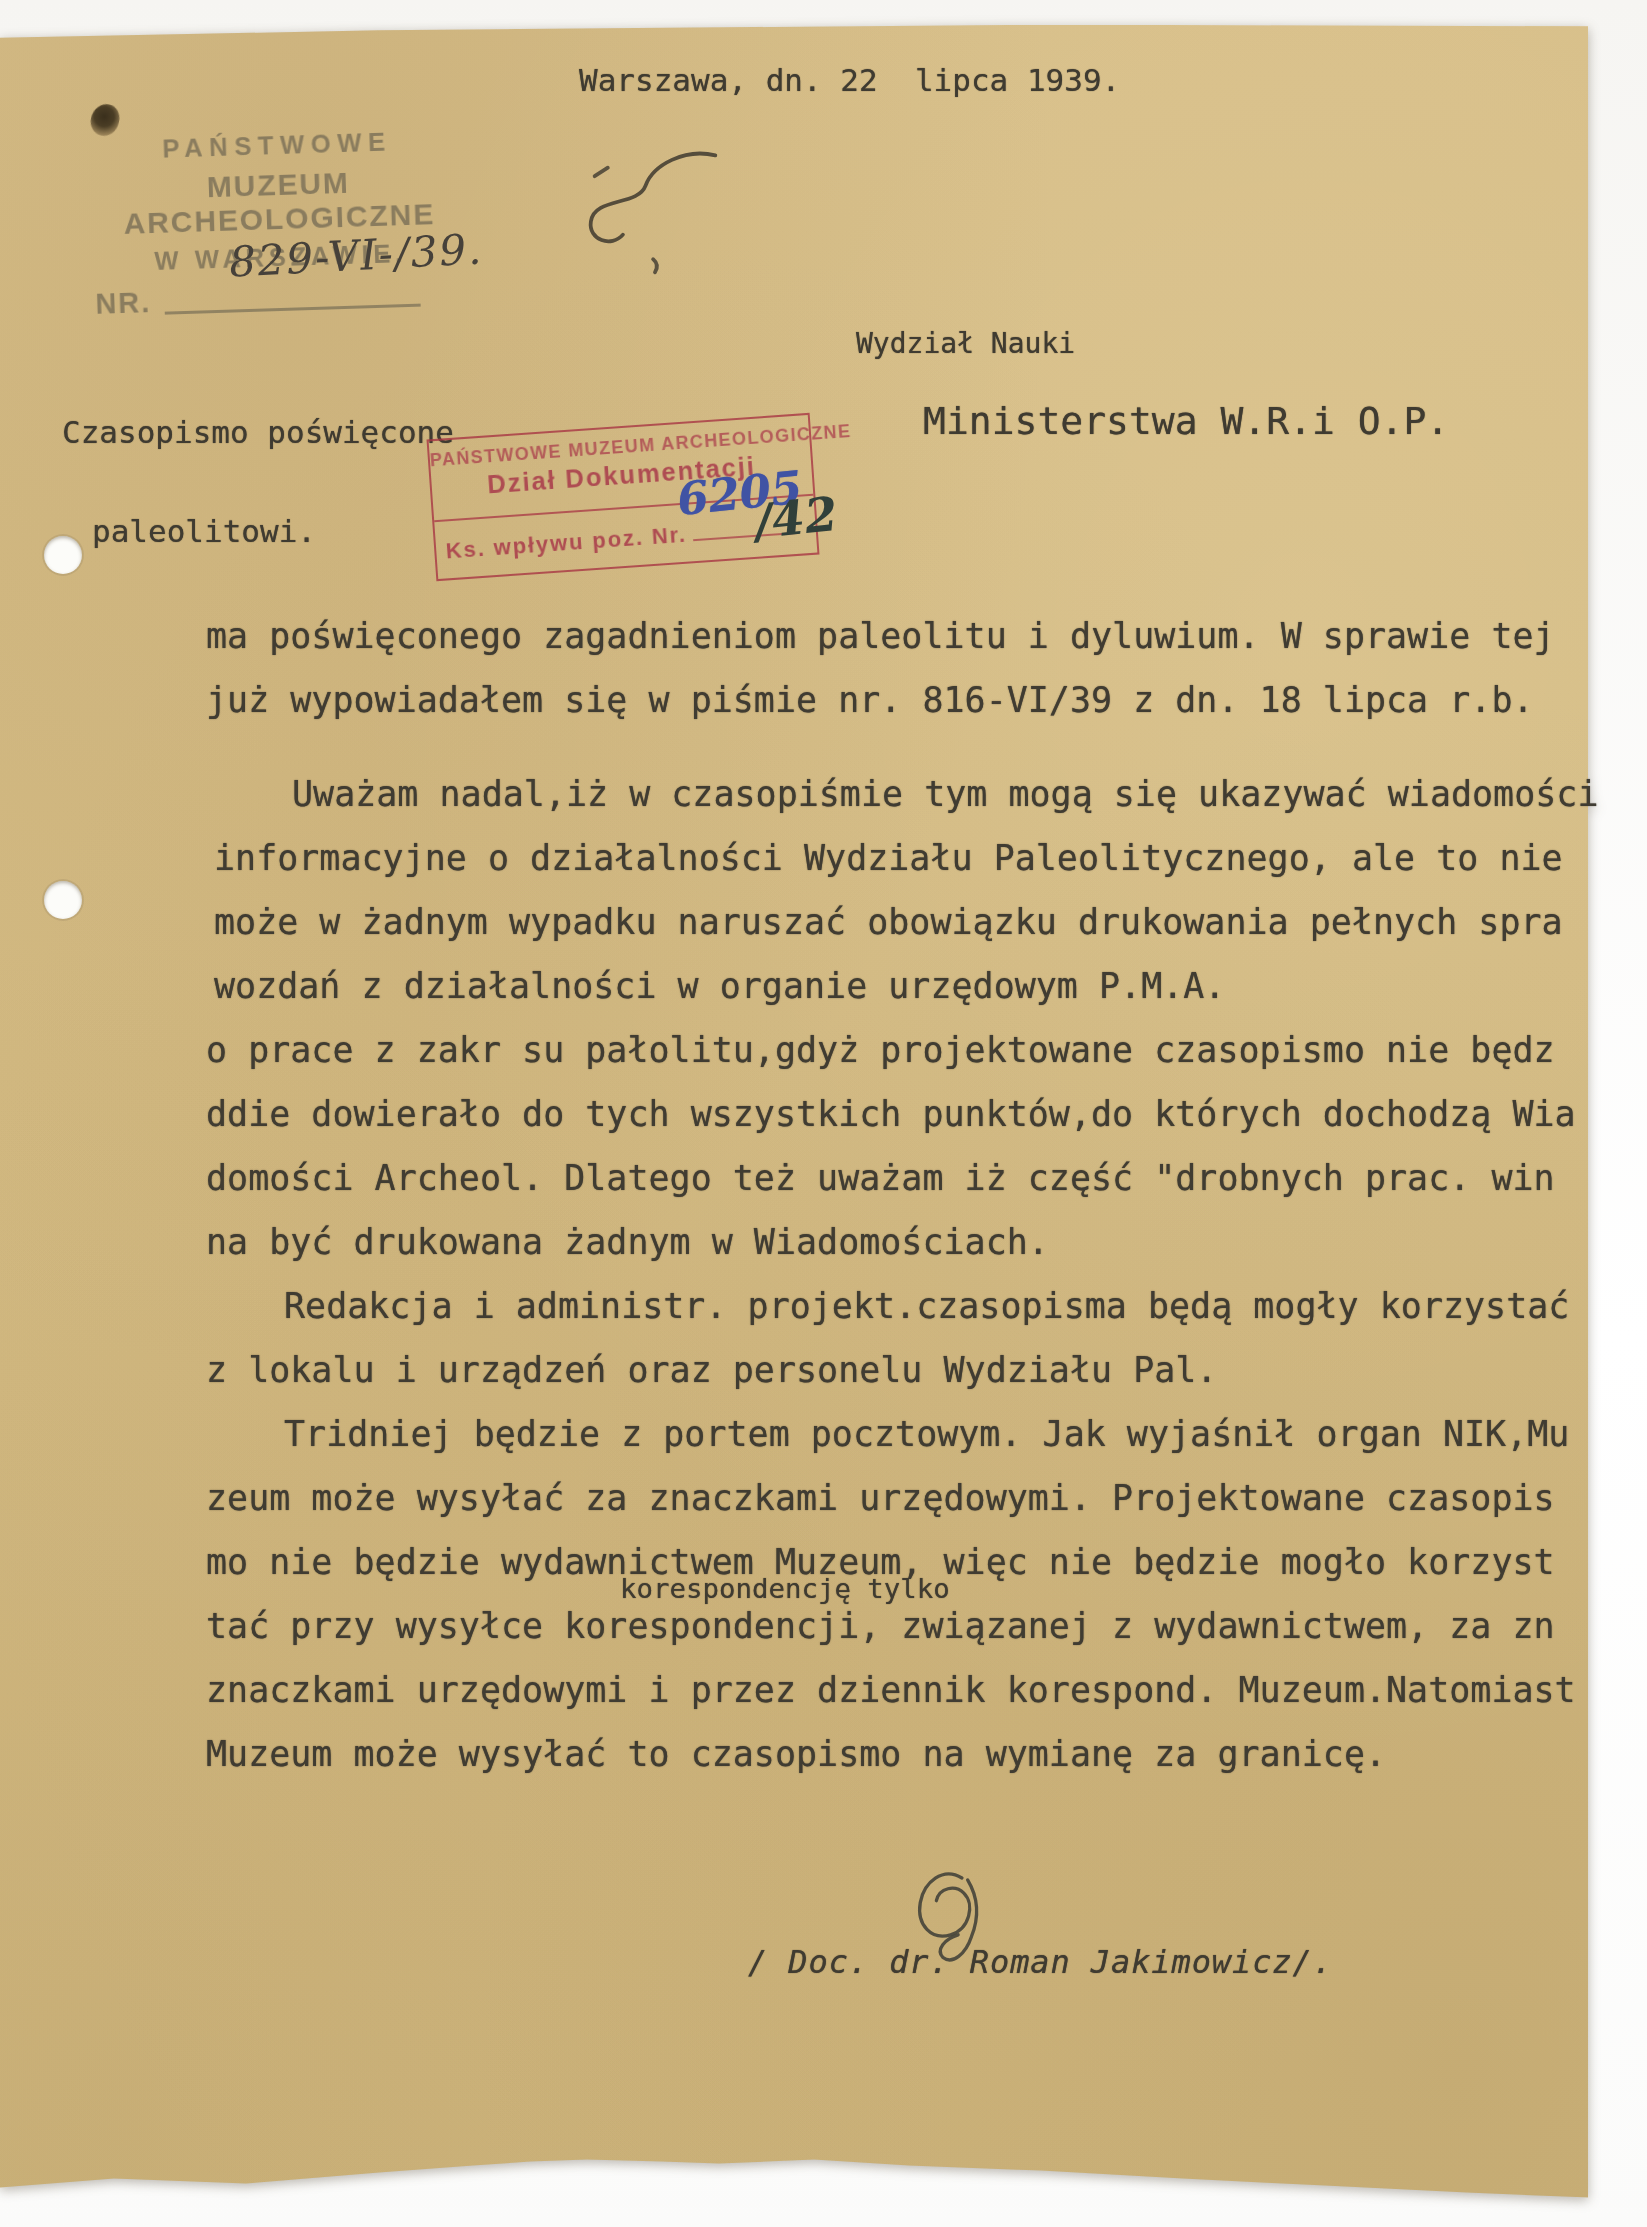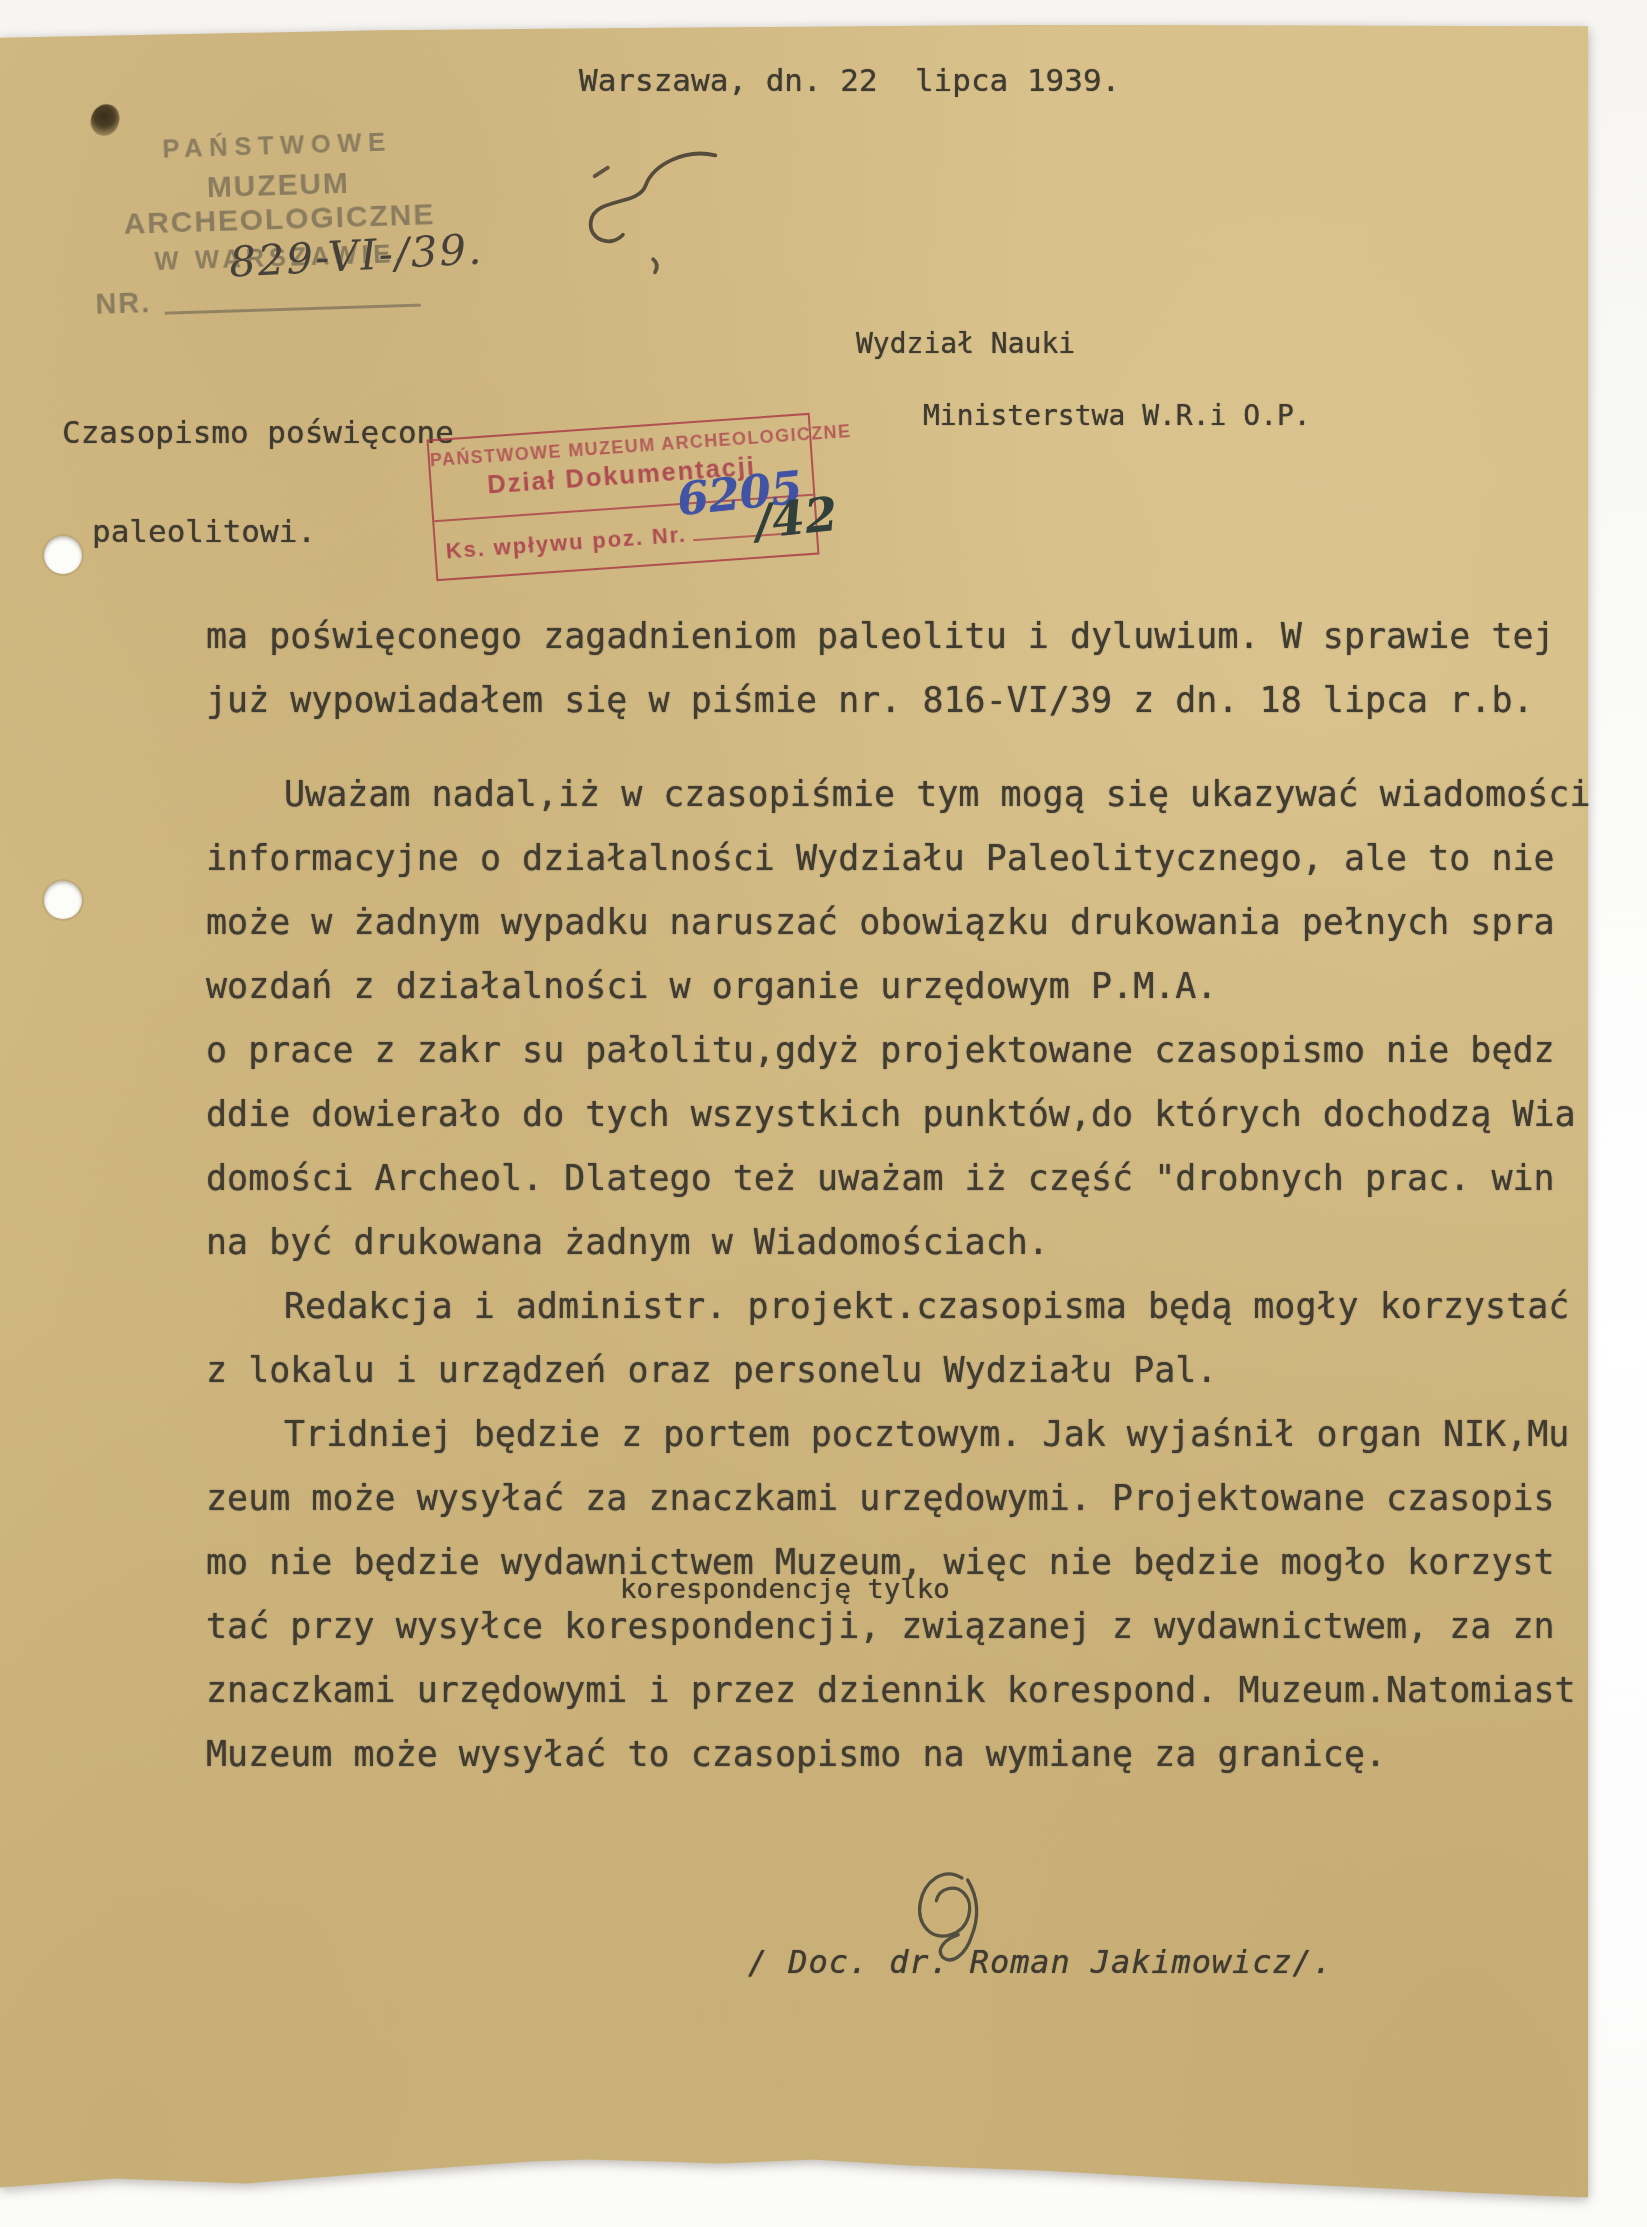--- a/index.html
+++ b/index.html
@@ -44,21 +44,21 @@
   .corner-stamp .nr-line{flex:0 0 256px;border-bottom:3.8px solid rgba(97,91,74,.55);margin-left:13.2px;margin-bottom:3.8px;}
   .hand-ref{
     left:229px;top:206px;font-family:"DejaVu Serif",serif;font-style:italic;
     font-size:42px;color:#46413a;transform:rotate(-3deg);letter-spacing:1.9px;
   }
 
   .subject{left:62px;top:330px;font-size:31px;}
   .subject .l2{margin-left:30px;margin-top:6.6px;}
 
   .recipient1{left:856px;top:305px;font-size:28px;}
-  .recipient2{left:923px;top:377px;font-size:28px;}
+  .recipient2{left:923px;top:377px;font-size:38px;}
 
   
   .red-stamp{
     left:431px;top:401px;width:380px;height:138px;transform:rotate(-4deg);
     border:2.8px solid rgba(168,54,68,.8);color:#a93a4a;
     font-family:"Liberation Sans",sans-serif;font-weight:bold;
   }
   .red-stamp .top{border-bottom:2.8px solid rgba(168,54,68,.75);height:79px;text-align:center;filter:blur(0.4px);}
   .red-stamp .r1{font-size:18px;letter-spacing:1.4px;padding-top:8.5px;opacity:.72;white-space:nowrap;}
   .red-stamp .r2{font-size:25.6px;letter-spacing:1.9px;margin-top:3.8px;opacity:.85;}
@@ -71,21 +71,21 @@
   .reg-year{
     position:absolute;left:320px;top:74px;font-family:"DejaVu Serif",serif;font-style:italic;
     font-size:47px;font-weight:bold;color:#31403a;transform:rotate(-2deg);
   }
 
   
   .letter-body{left:206px;top:580px;width:1363px;}
   .tline{height:64px;display:flex;align-items:center;font-size:35px;color:#403c32;
          text-shadow:0 0 1.2px rgba(58,52,40,.85);white-space:pre;line-height:1;}
   .indent{padding-left:78px;}
-  .para-gap{margin-top:30px;}
+  .para-gap{margin-top:30px;margin-left:8px;}
   .insertion{left:620px;top:1550px;font-size:27.4px;}
 
   .sig-line{left:748px;top:1921px;font-size:32px;letter-spacing:0.9px;font-style:italic;}
 
   .punch-hole{
     width:38px;height:38px;border-radius:50%;background:#fcfcf9;
     box-shadow:inset 0 1.9px 3.8px rgba(70,55,30,.35), 0 0 0 1.9px rgba(120,105,75,.18);
   }
   .hole1{left:44px;top:511px;}
   .hole2{left:44px;top:856px;}

